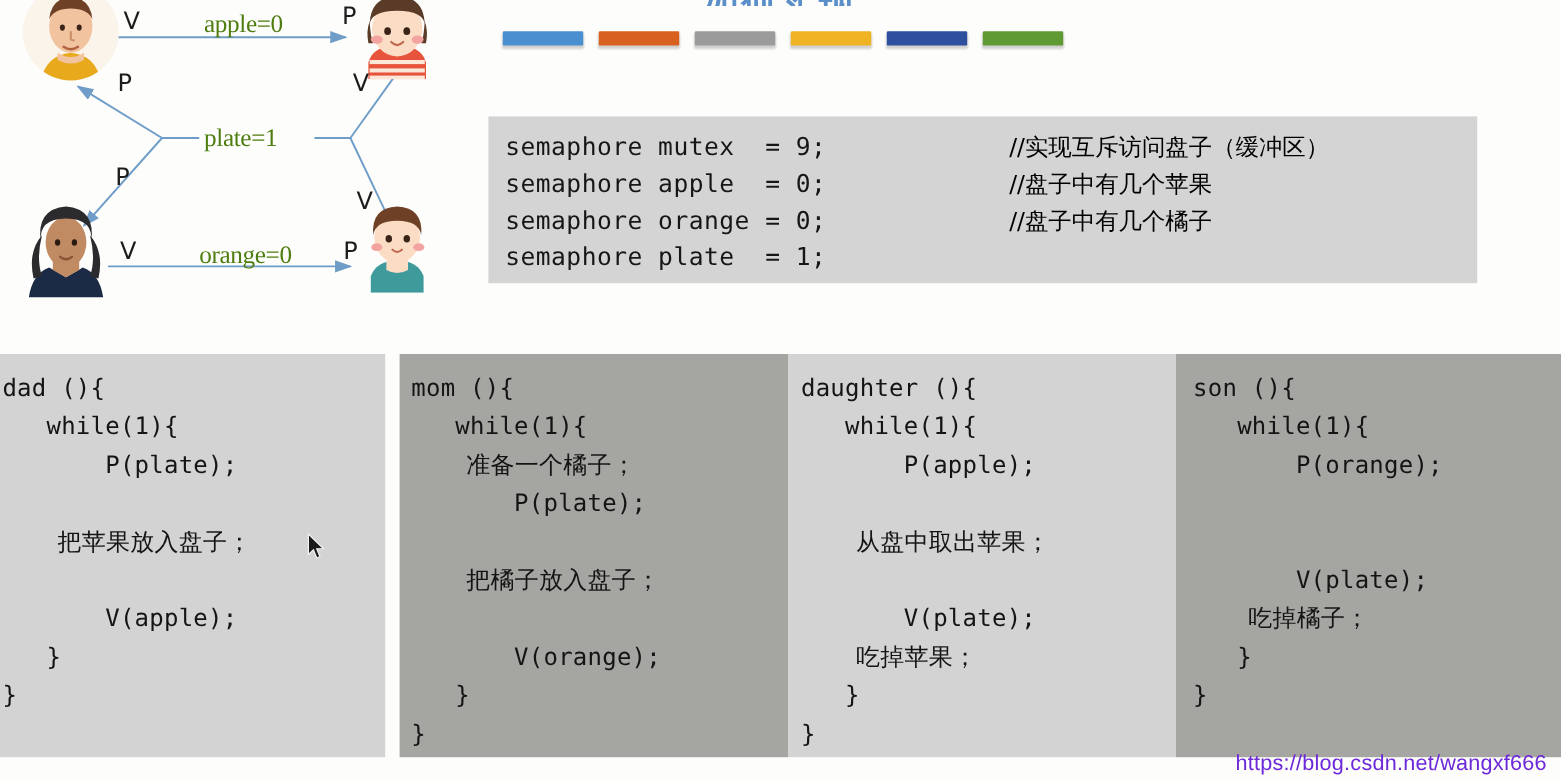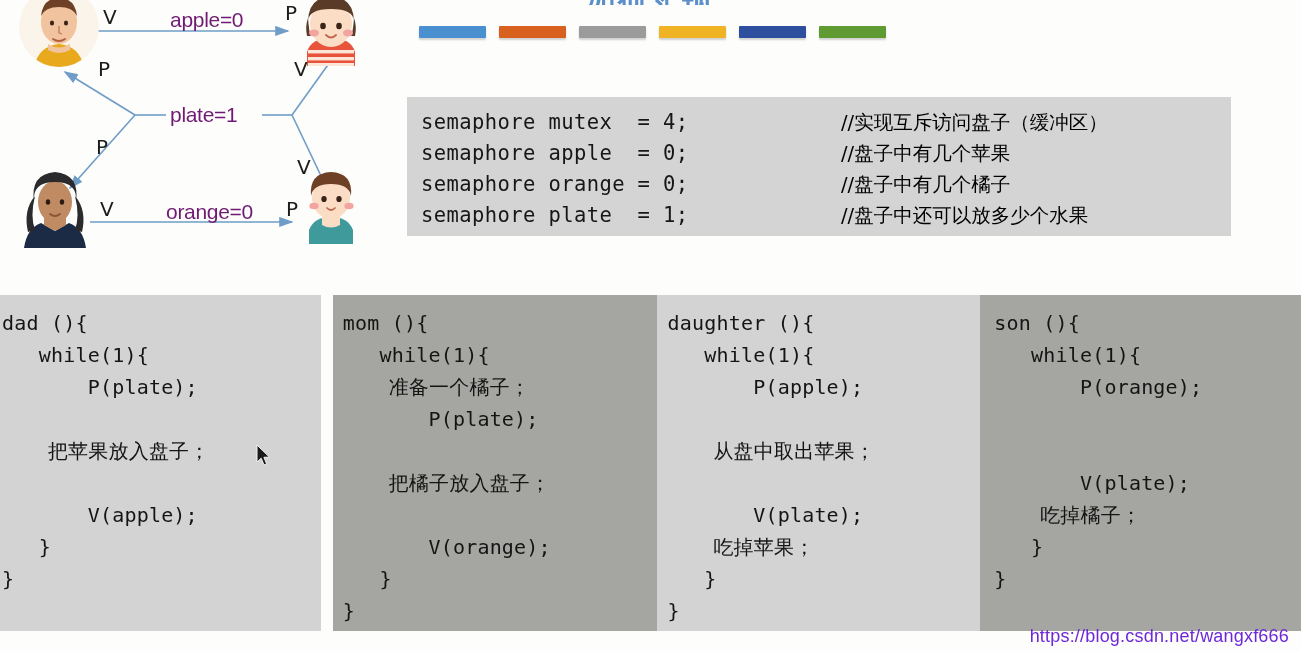--- a/index.html
+++ b/index.html
@@ -20,23 +20,23 @@
 
   
   #diagram {
     position: absolute;
     left: 0; top: 0;
     width: 400px; height: 265px;
   }
   #diagram svg { position: absolute; left: 0; top: 0; }
   .diag-label {
     position: absolute;
-    font-family: Liberation Sans, sans-serif;
+    font-family: Liberation Serif, serif;
     font-size: 21px;
-    color: #701a75;
+    color: #4d7c0f;
     white-space: nowrap;
     letter-spacing: -0.3px;
   }
   .pv-label {
     position: absolute;
     font-family: "DejaVu Sans", sans-serif;
     font-size: 20px;
     color: #1c1c1c;
   }
 
@@ -259,34 +259,33 @@
       <div class="color-bar" style="background: rgb(74, 143, 208);"></div>
       <div class="color-bar" style="background: rgb(217, 97, 31);"></div>
       <div class="color-bar" style="background: rgb(155, 155, 155);"></div>
       <div class="color-bar" style="background: rgb(240, 179, 35);"></div>
       <div class="color-bar" style="background: rgb(45, 79, 158);"></div>
       <div class="color-bar" style="background: rgb(95, 154, 51);"></div>
     </div>
 
   <div id="sem-box">
       <div class="sem-row">
-        <span class="sem-code">semaphore mutex  = 4;</span>
+        <span class="sem-code">semaphore mutex  = 9;</span>
         <span class="sem-comment">//实现互斥访问盘子（缓冲区）</span>
       </div>
       <div class="sem-row">
         <span class="sem-code">semaphore apple  = 0;</span>
         <span class="sem-comment">//盘子中有几个苹果</span>
       </div>
       <div class="sem-row">
         <span class="sem-code">semaphore orange = 0;</span>
         <span class="sem-comment">//盘子中有几个橘子</span>
       </div>
       <div class="sem-row">
         <span class="sem-code">semaphore plate  = 1;</span>
-        <span class="sem-comment">//盘子中还可以放多少个水果</span>
       </div>
     </div>
 
   <div id="code-row">
       <div class="code-col light" style="width: 322px; padding-left: 2px;">
         <div class="code-line">dad (){</div>
         <div class="code-line">   while(1){</div>
         <div class="code-line">       P(plate);</div>
         <div class="code-line"></div>
         <div class="code-line cjk">       把苹果放入盘子；</div>

